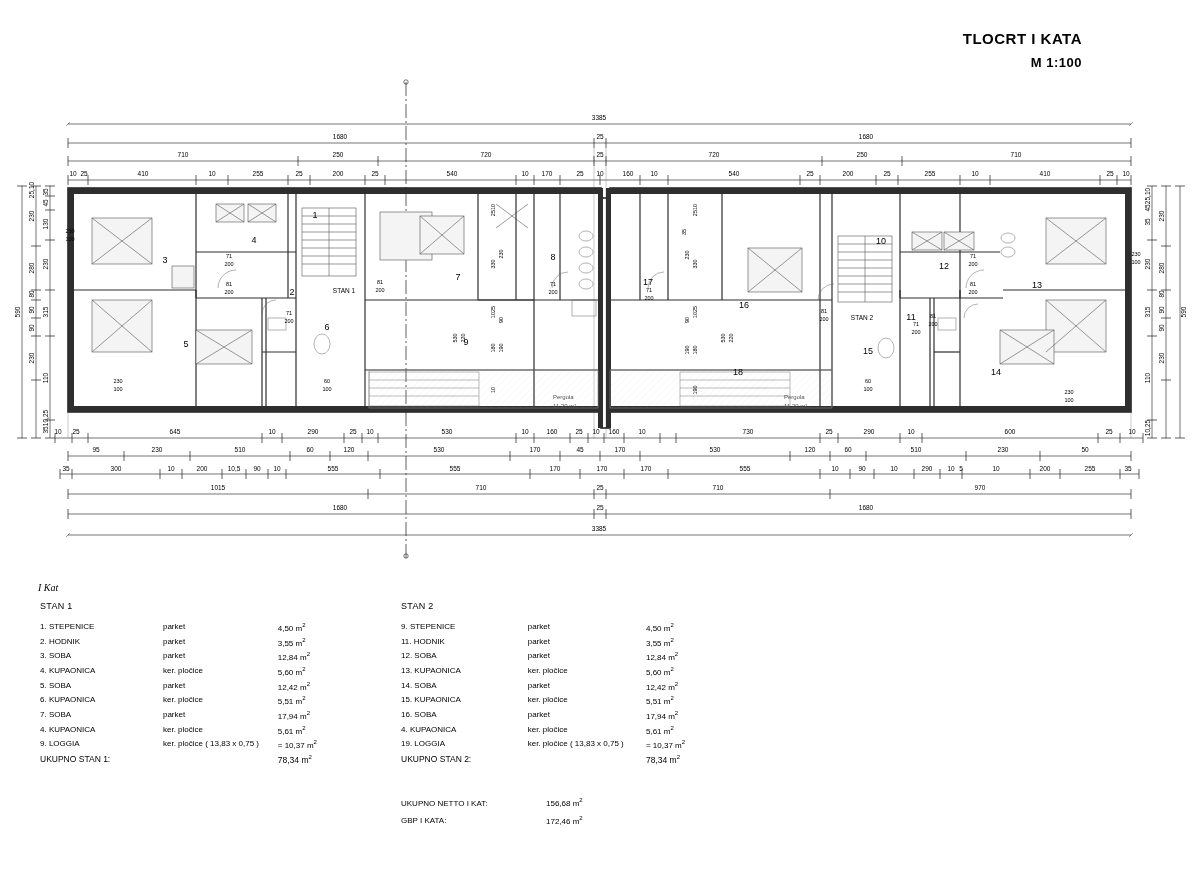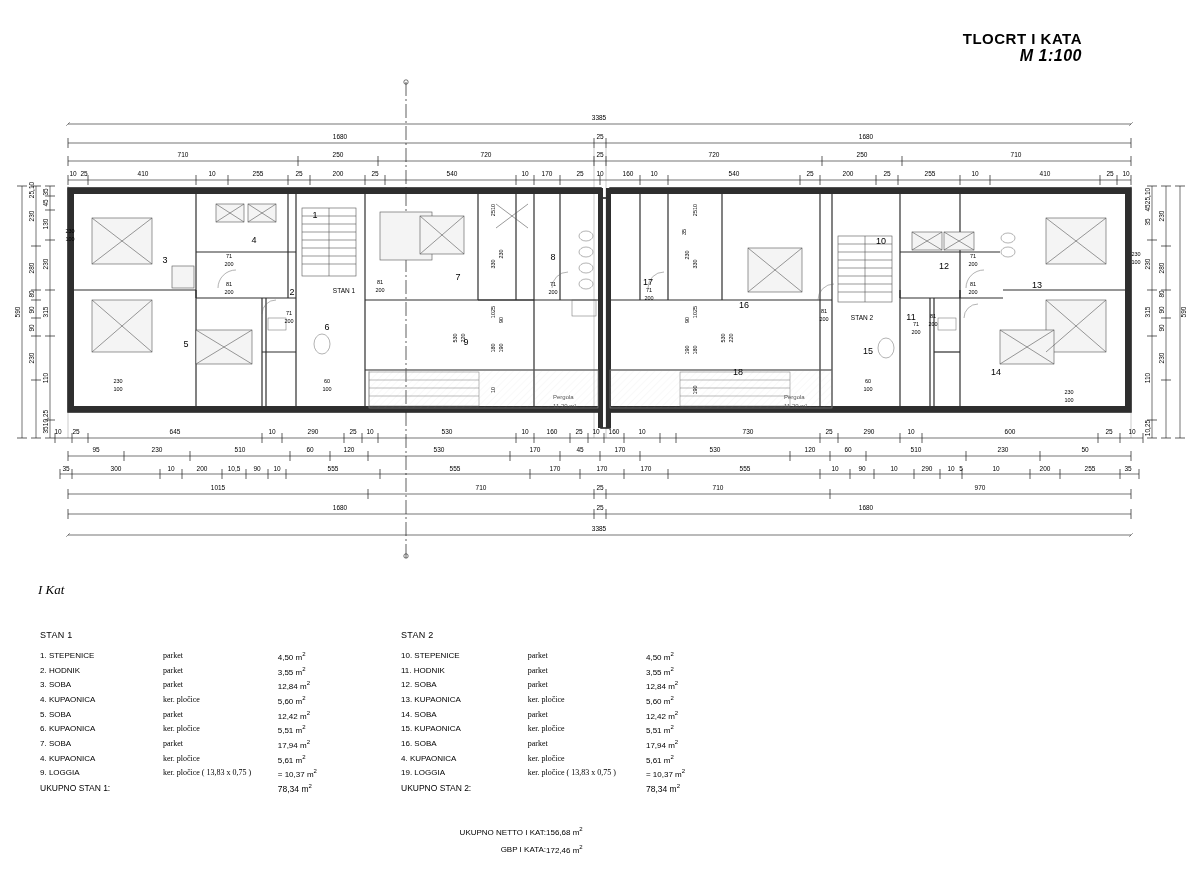--- a/index.html
+++ b/index.html
@@ -9,44 +9,44 @@
     font-family:"Liberation Sans", sans-serif;
     color:#000;
     position:relative;
     overflow:hidden;
   }
   .page{position:absolute;left:0;top:0;width:1200px;height:648px;}
 
   
   .title-block{position:absolute;right:118px;top:30px;text-align:right;}
   .title-block .t1{font-size:15px;font-weight:bold;letter-spacing:.5px;}
-  .title-block .t2{font-size:16px;font-weight:bold;margin-top:0;letter-spacing:.5px;font-style:italic;}
+  .title-block .t2{font-size:13px;font-weight:bold;margin-top:8px;letter-spacing:.5px;}
 
   
   .drawing{position:absolute;left:0;top:0;width:1200px;height:580px;}
   svg{display:block;}
 
   
   .legend{position:absolute;left:38px;top:582px;width:1130px;}
-  .legend-title{font-family:"Liberation Serif", serif;font-style:italic;font-size:13px;margin-bottom:32px;}
+  .legend-title{font-family:"Liberation Serif", serif;font-style:italic;font-size:10px;margin-bottom:8px;}
   .cols{position:relative;height:240px;}
   .col{position:absolute;top:0;}
   .col.c1{left:2px;width:330px;}
   .col.c2{left:363px;width:340px;}
   .col-head{font-size:9px;margin-bottom:9px;letter-spacing:.3px;}
   table.legend-tbl{border-collapse:collapse;font-size:8px;width:100%;}
   table.legend-tbl td{padding:2px 0;vertical-align:top;white-space:nowrap;}
   td.c-idx{width:120px;}
-  td.c-mat{width:112px;font-family:Liberation Serif, serif;}
+  td.c-mat{width:112px;}
   td.c-area{width:90px;text-align:left;}
   .sup{font-size:6px;vertical-align:super;}
   .total-row td{padding-top:14px;font-size:8.5px;}
   .totals{position:absolute;left:363px;top:196px;font-size:8px;}
   .totals div{margin-bottom:7px;}
-  .totals .lbl{display:inline-block;width:145px;text-align:right;}
+  .totals .lbl{display:inline-block;width:145px;}
 </style>
 </head>
 <body>
 
 <div class="page">
 
   <div class="title-block">
     <div class="t1">TLOCRT I KATA</div>
     <div class="t2">M 1:100</div>
   </div>
@@ -844,21 +844,21 @@
               </tr>
           </tbody>
         </table>
       </div>
 
       <div class="col c2">
         <div class="col-head">STAN 2</div>
         <table class="legend-tbl">
           <tbody>
             <tr>
-                <td class="c-idx">10. STEPENICE</td>
+                <td class="c-idx">9. STEPENICE</td>
                 <td class="c-mat">parket</td>
                 <td class="c-area"><span>4,50 m</span><span class="sup">2</span></td>
               </tr>
             <tr>
                 <td class="c-idx">11. HODNIK</td>
                 <td class="c-mat">parket</td>
                 <td class="c-area"><span>3,55 m</span><span class="sup">2</span></td>
               </tr>
             <tr>
                 <td class="c-idx">12. SOBA</td>

